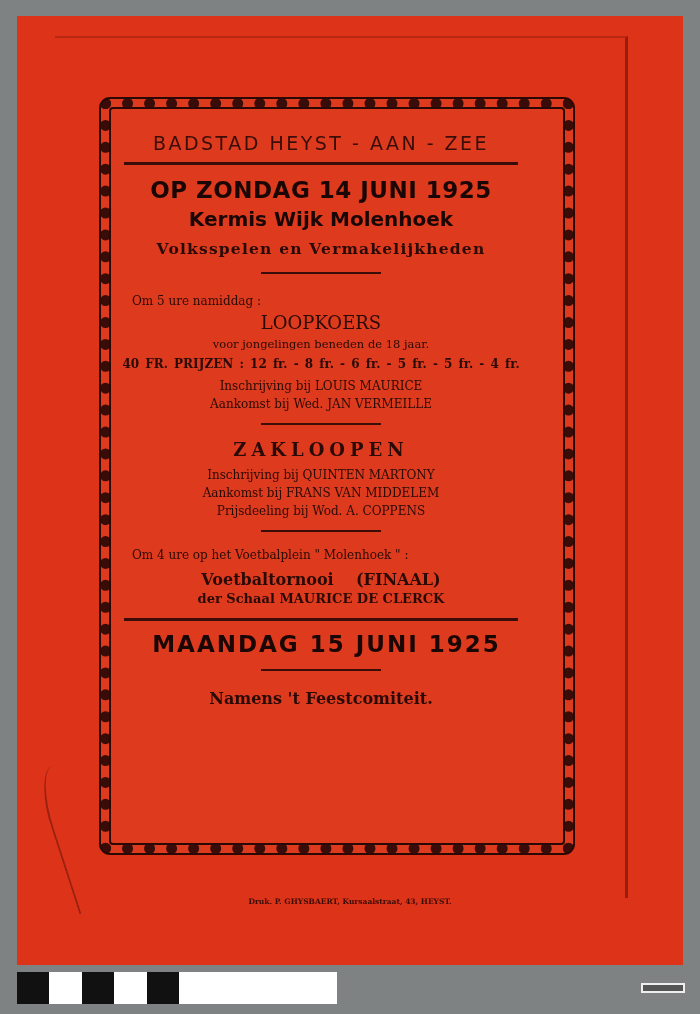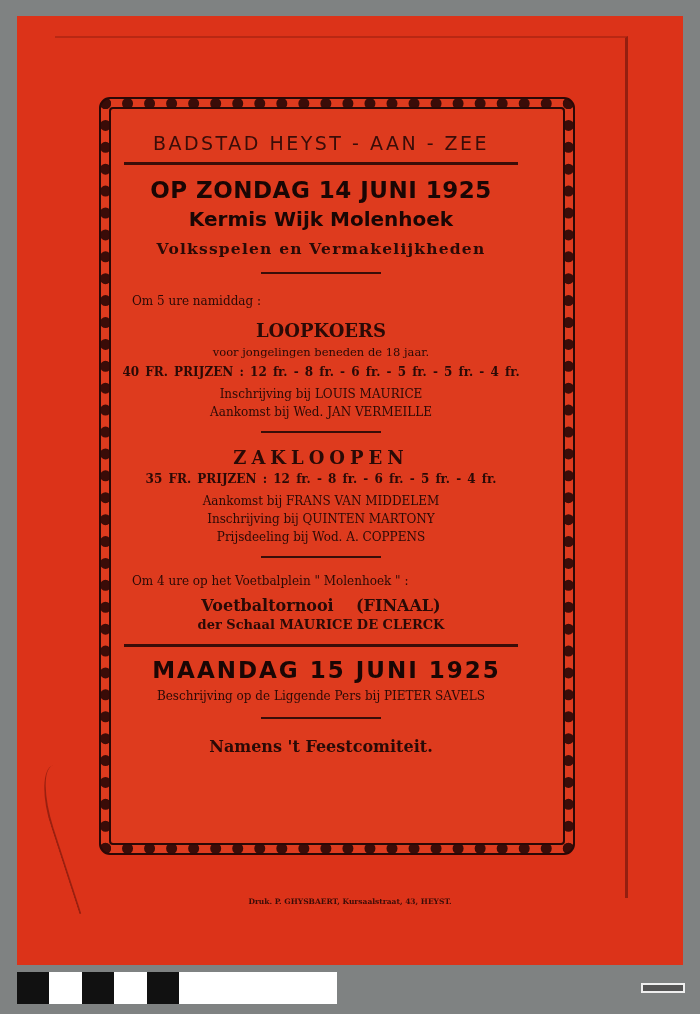--- a/index.html
+++ b/index.html
@@ -53,21 +53,21 @@
     font-family: "DejaVu Sans", sans-serif; font-weight: bold; font-size: 23px;
     margin-top: 12px; color: #1a0604; letter-spacing: 0.5px;
   }
   .t-kermis {
     font-family: "DejaVu Sans", sans-serif; font-weight: bold; font-size: 20px;
     margin-top: 4px; color: #1a0604;
   }
   .t-volk { font-weight: bold; font-size: 15.5px; letter-spacing: 1.2px; margin-top: 8px; color: #2a0a06; }
   .small { font-size: 11.5px; }
   .label-left { text-align: left; padding-left: 20px; font-size: 12px; }
-  .t-loop { font-weight: bold; font-size: 18px; margin-top: 12px; }
+  .t-loop { font-weight: normal; font-size: 18px; margin-top: 4px; }
   .prize { font-weight: bold; font-size: 12px; margin-top: 6px; word-spacing: 2px; }
   .lines { font-size: 12px; margin-top: 6px; line-height: 18px; }
   .t-zak { font-weight: bold; font-size: 18px; letter-spacing: 5px; margin-top: 14px; }
   .t-voet { font-weight: bold; font-size: 16px; margin-top: 8px; }
   .t-schaal { font-weight: bold; font-size: 13px; margin-top: 2px; }
   .t-maandag {
     font-family: "DejaVu Sans", sans-serif; font-weight: bold; font-size: 23px;
     letter-spacing: 2px; margin-top: 10px; color: #1a0604; margin-left: 11px;
   }
   .t-namens { font-weight: bold; font-size: 16px; margin-top: 18px; }
@@ -107,35 +107,33 @@
   <div class="t-loop">LOOPKOERS</div>
   <div class="small" style="margin-top:4px">voor jongelingen beneden de 18 jaar.</div>
   <div class="prize">40 FR. PRIJZEN : 12 fr. - 8 fr. - 6 fr. - 5 fr. - 5 fr. - 4 fr.</div>
   <div class="lines">
     <div>Inschrijving bij LOUIS MAURICE</div>
     <div>Aankomst bij Wed. JAN VERMEILLE</div>
   </div>
   <div class="rule-short" style="margin-top:10px"></div>
 
   <div class="t-zak">ZAKLOOPEN</div>
-  <div class="prize" style="margin-top:4px">35 FR. PRIJZEN : 12 fr. - 8 fr. - 6 fr. - 5 fr. - 4 fr.</div>
   <div class="lines">
+    <div>Inschrijving bij QUINTEN MARTONY</div>
     <div>Aankomst bij FRANS VAN MIDDELEM</div>
-    <div>Inschrijving bij QUINTEN MARTONY</div>
     <div>Prijsdeeling bij Wod. A. COPPENS</div>
   </div>
   <div class="rule-short" style="margin-top:10px"></div>
 
   <div class="label-left" style="margin-top:16px">Om 4 ure op het Voetbalplein " Molenhoek " :</div>
   <div class="t-voet" style="white-space:pre">Voetbaltornooi    (FINAAL)</div>
   <div class="t-schaal">der Schaal MAURICE DE CLERCK</div>
   <div class="rule-full" style="margin-top:12px"></div>
 
   <div class="t-maandag">MAANDAG 15 JUNI 1925</div>
-  <div class="lines" style="margin-top:4px">Beschrijving op de Liggende Pers bij PIETER SAVELS</div>
   <div class="rule-short" style="margin-top:12px"></div>
   <div class="t-namens">Namens 't Feestcomiteit.</div>
 </div>
 
 <div class="printer">Druk. P. GHYSBAERT, Kursaalstraat, 43, HEYST.</div>
 
 <div class="scale-bar">
   <div class="sb-k"></div>
   <div class="sb-w"></div>
   <div class="sb-k"></div>

